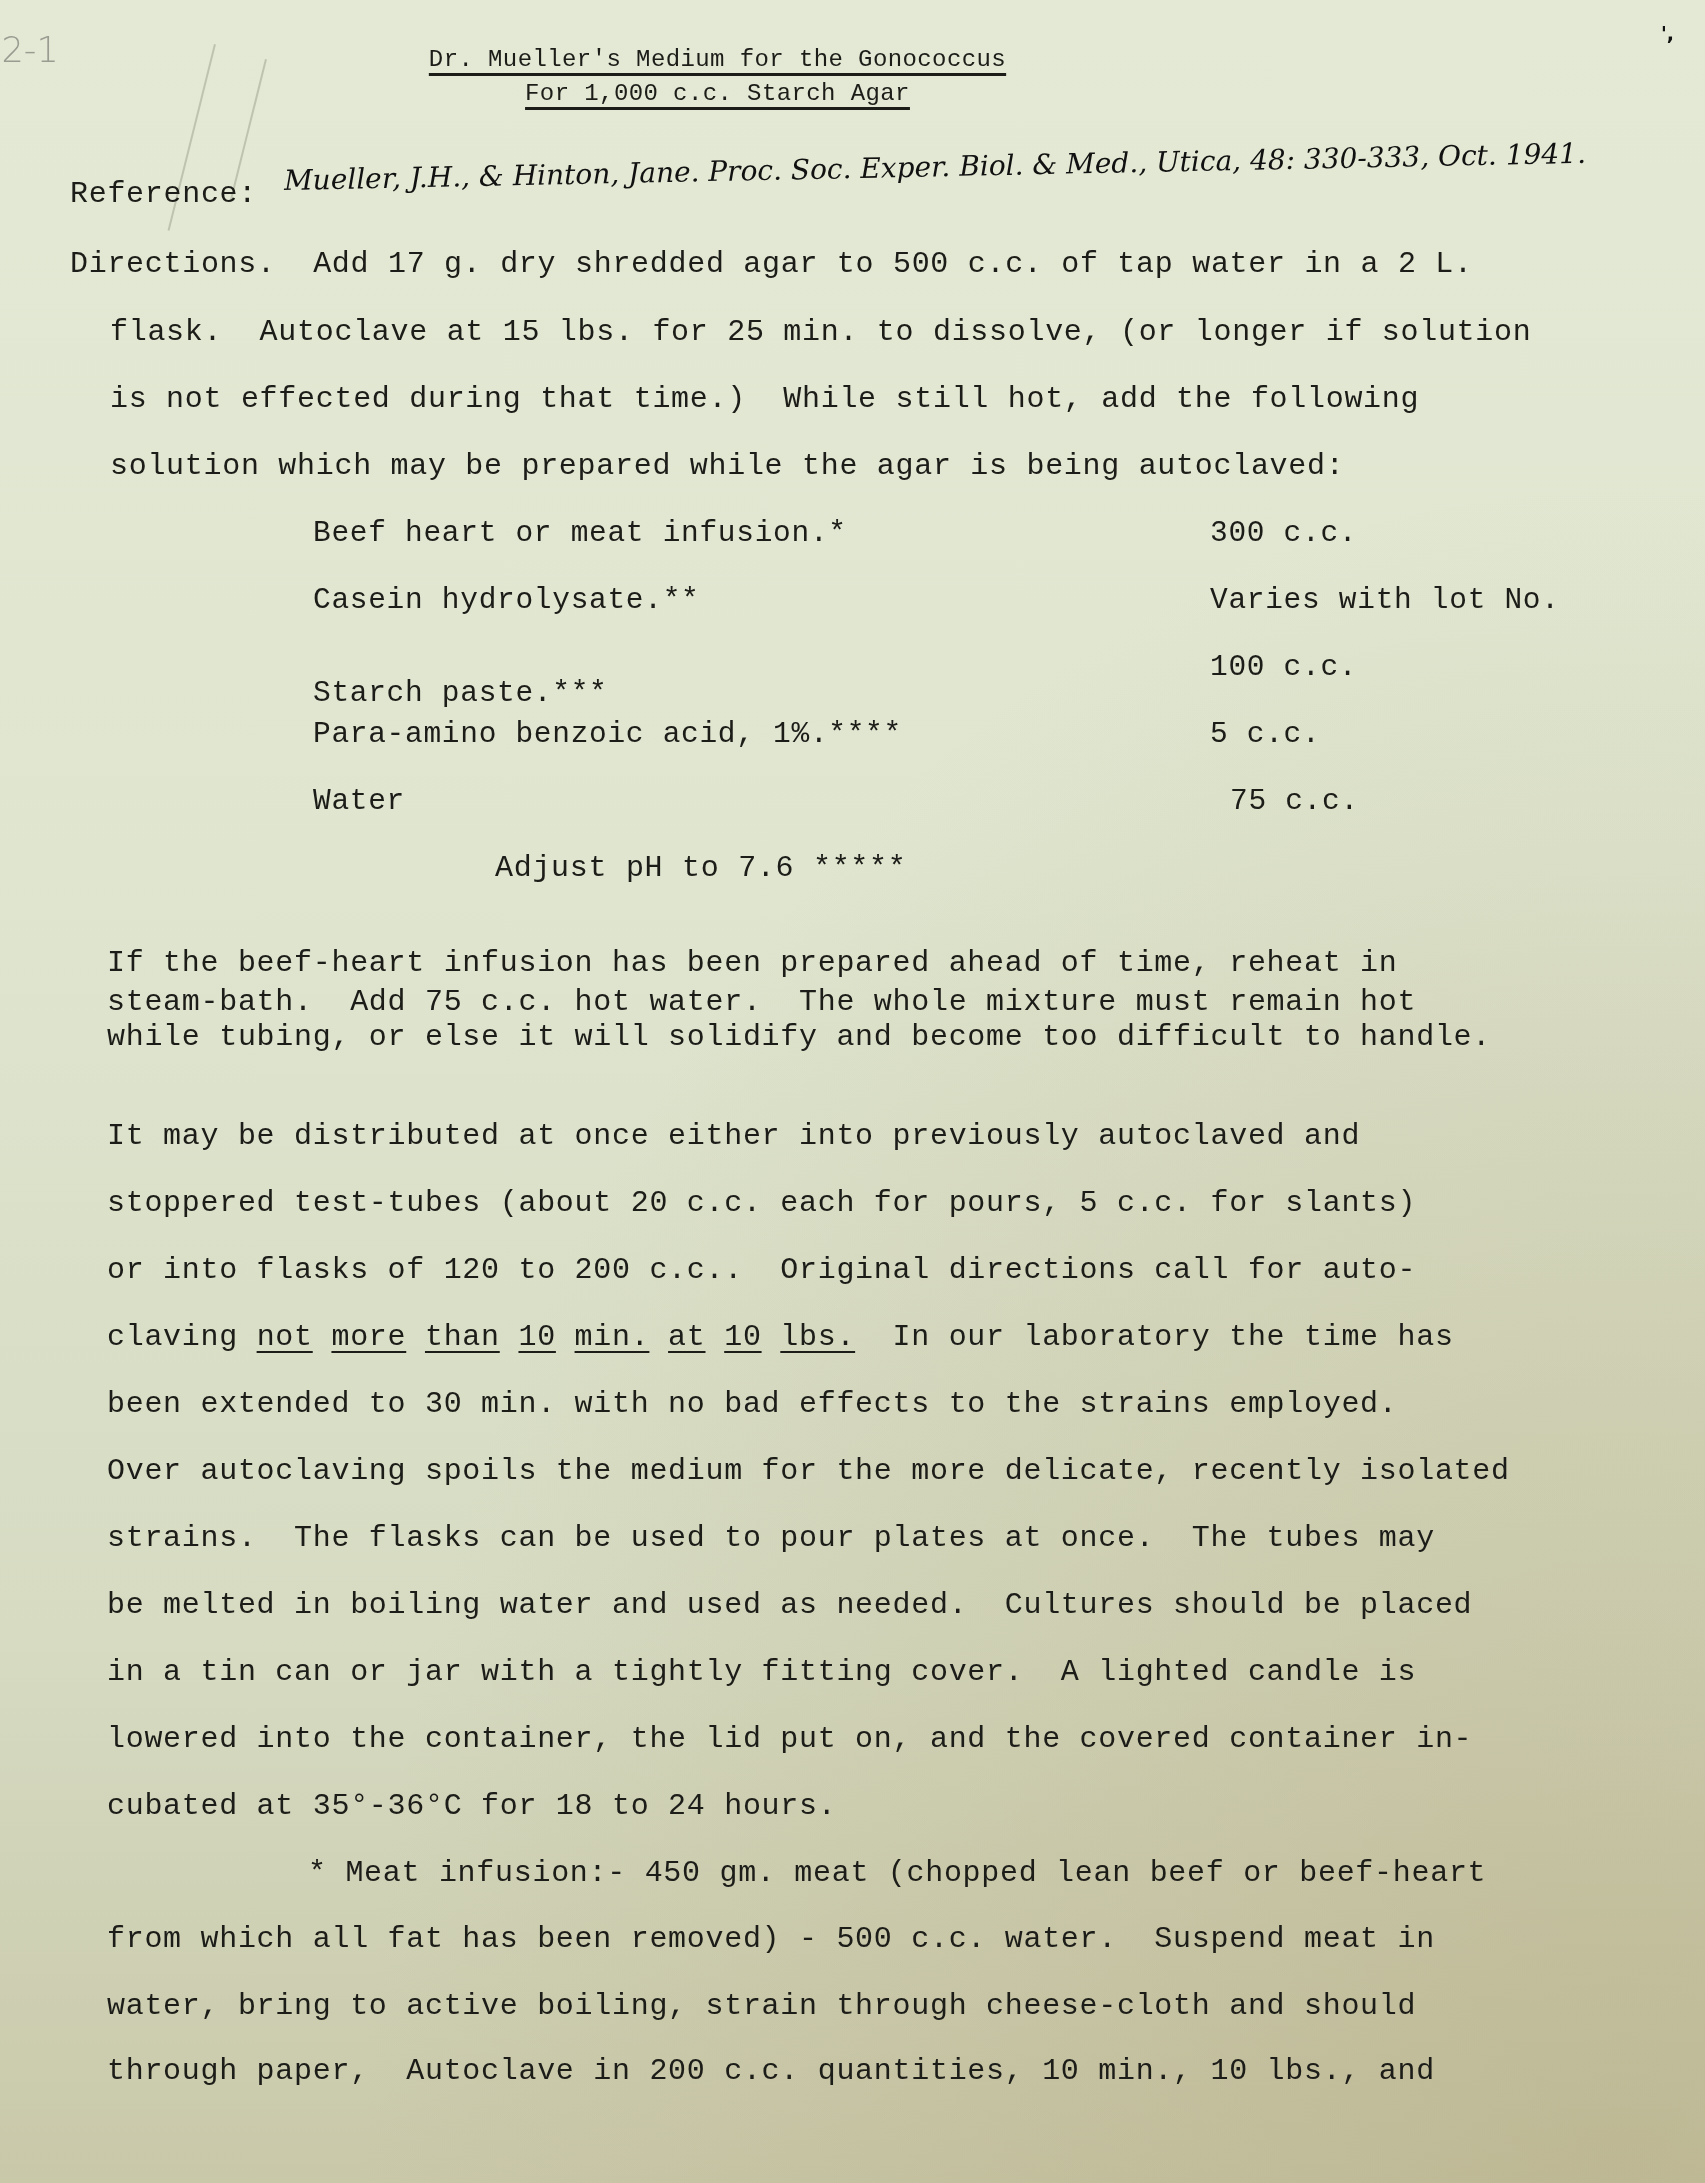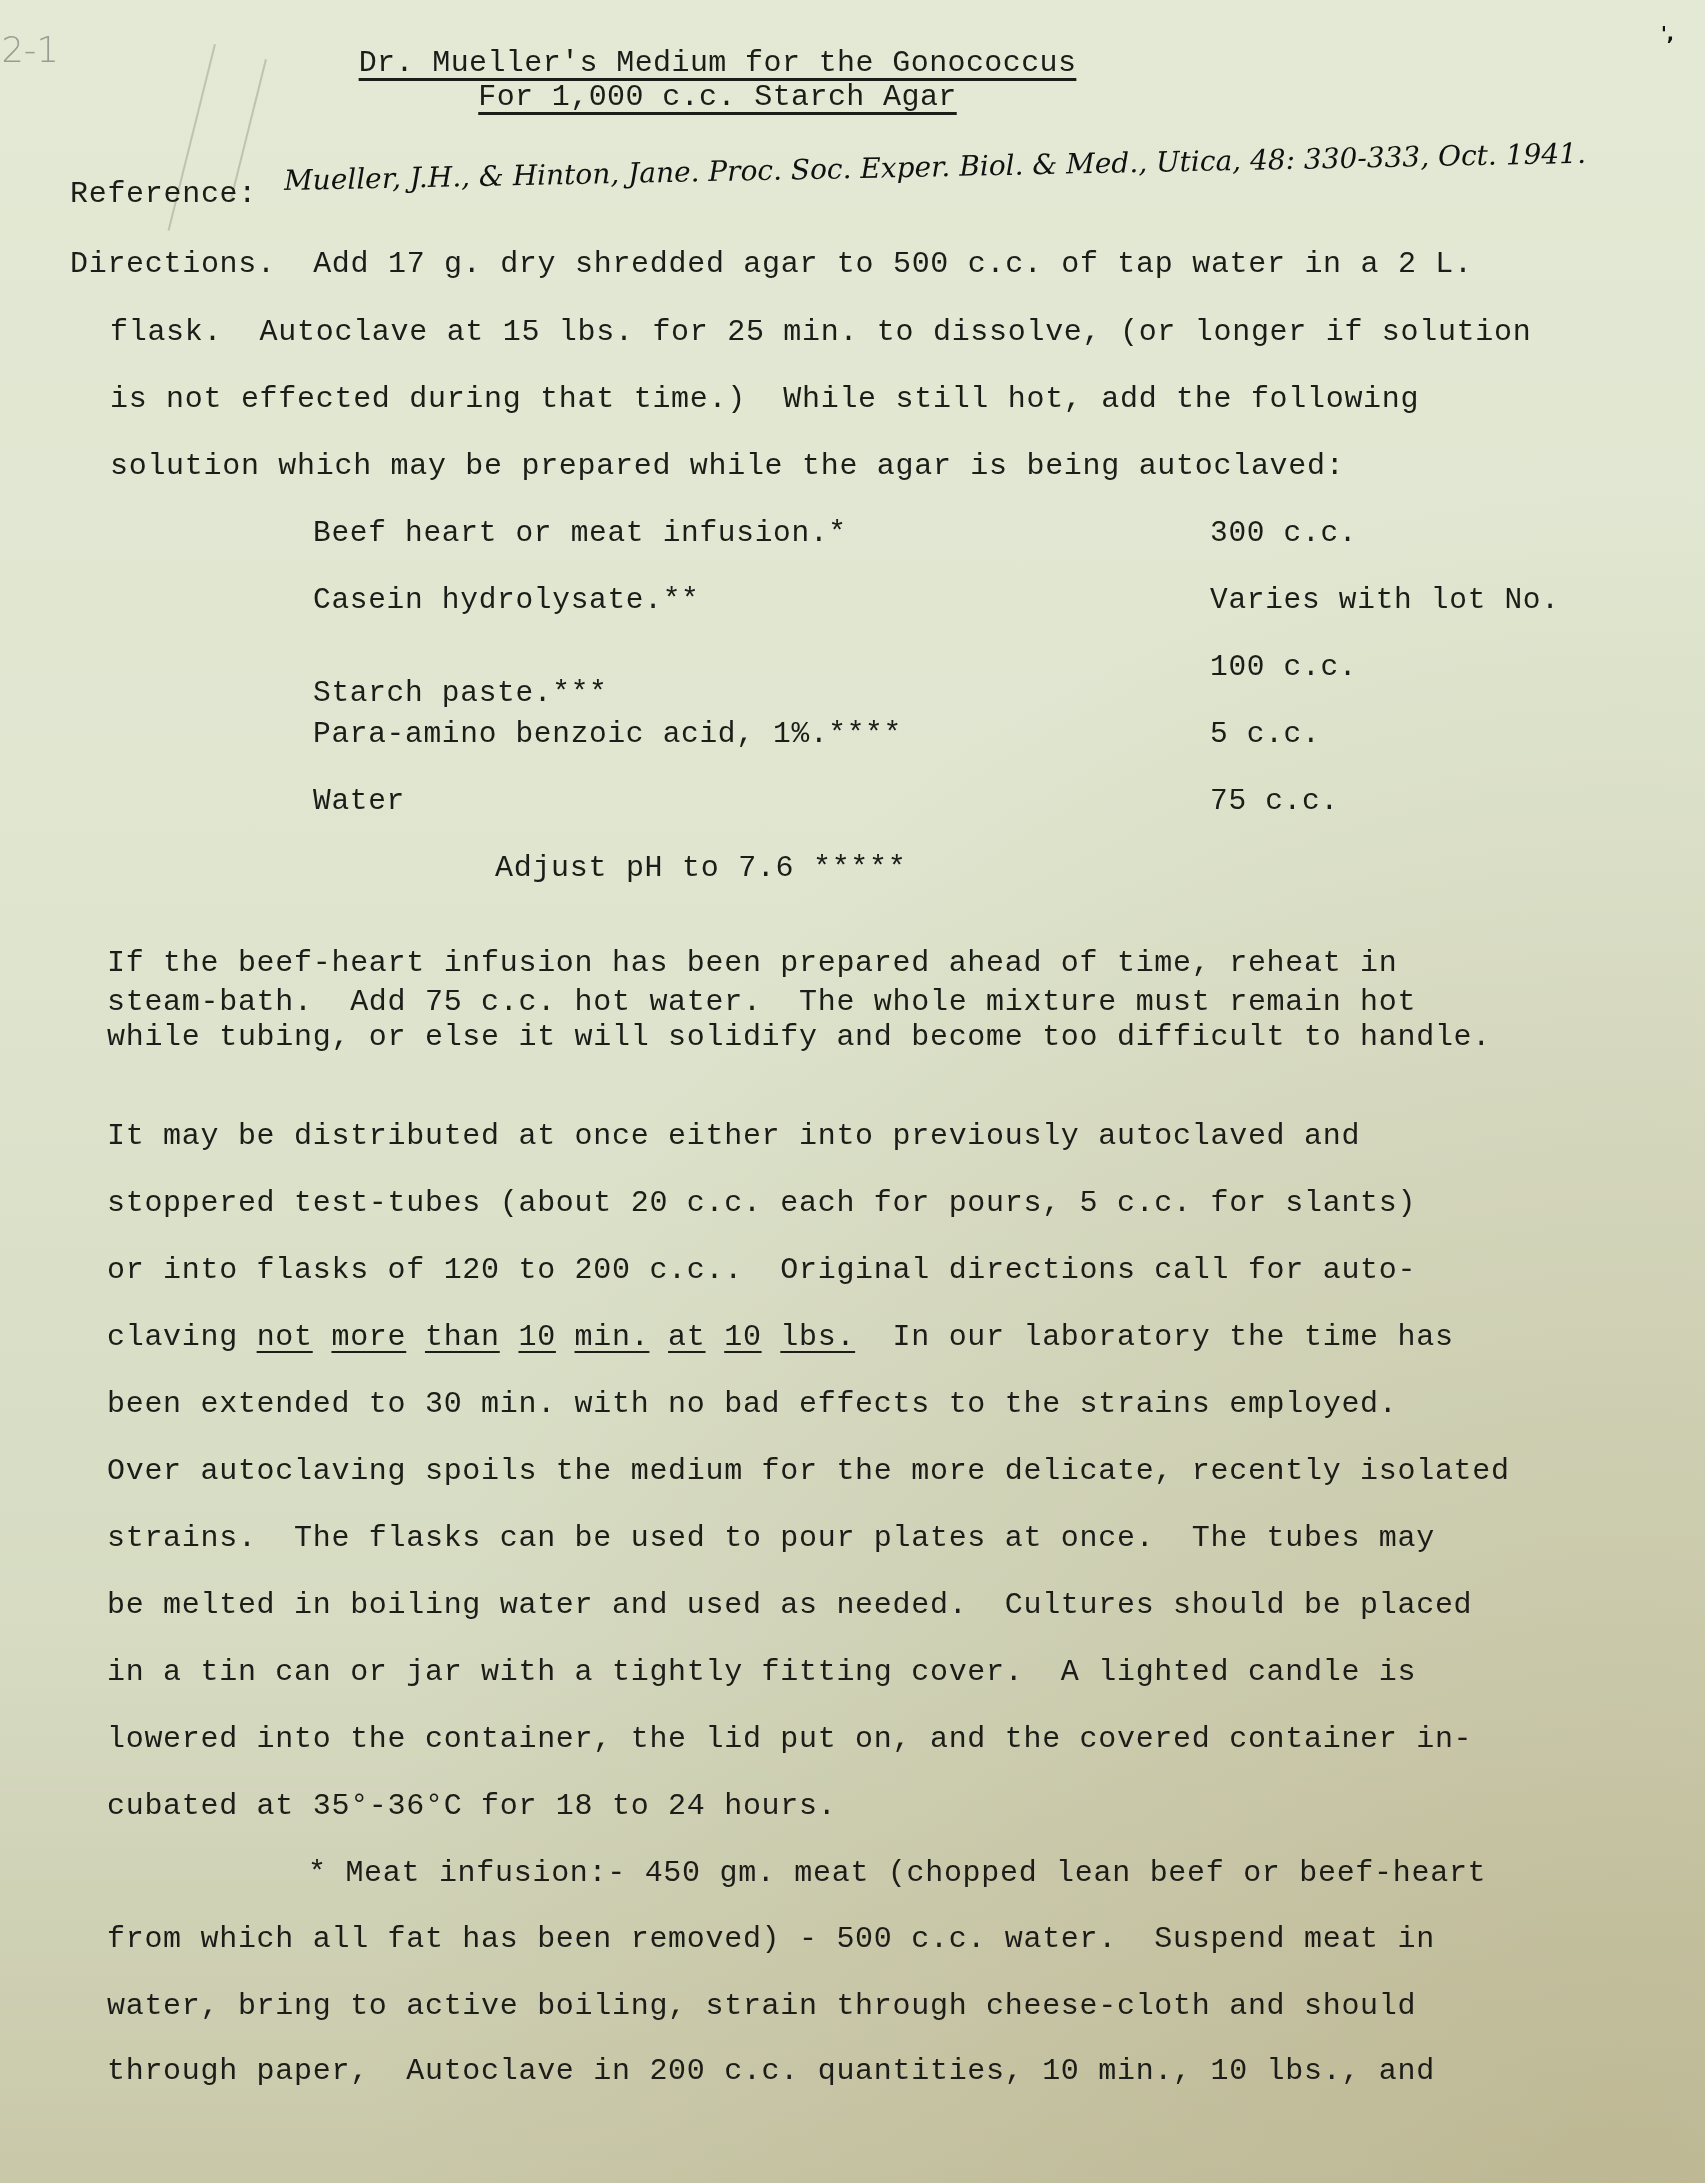--- a/index.html
+++ b/index.html
@@ -22,21 +22,21 @@
       position: absolute; left: 1.5px; top: 29.5px;
       font-family: "DejaVu Sans", sans-serif; font-size: 35px; color: #9a9c92;
       font-weight: 300;
     }
     .corner-mark {
       position: absolute; left: 1661px; top: 22px;
       font-family: "DejaVu Sans", sans-serif; font-size: 19px; color: #111; font-weight: bold;
     }
     .title {
       position: absolute; left: 0; width: 1435px; text-align: center;
-      font-size: 30px; letter-spacing: 0.4px;
+      font-size: 24px; letter-spacing: 0.4px;
     }
     .title span { text-decoration: underline; text-decoration-thickness: 2.9px; text-underline-offset: 6.6px; }
     .line {
       position: absolute; white-space: pre; font-size: 30px; letter-spacing: 0.7px;
     }
     .ref-label { left: 70px; top: 177px; }
     .ref-hand {
       position: absolute; left: 284px; top: 164px;
       font-family: "DejaVu Serif", serif; font-style: italic; font-size: 28px;
       transform: rotate(-1.2deg); transform-origin: left center; white-space: pre;
@@ -73,21 +73,21 @@
 <div>
   <div class="ing-name" style="top:516px;">Beef heart or meat infusion.*</div>
   <div class="ing-qty" style="top:516px;">300 c.c.</div>
   <div class="ing-name" style="top:583px;">Casein hydrolysate.**</div>
   <div class="ing-qty" style="top:583px;">Varies with lot No.</div>
   <div class="ing-name" style="top:676px;">Starch paste.***</div>
   <div class="ing-qty" style="top:650px;">100 c.c.</div>
   <div class="ing-name" style="top:717px;">Para-amino benzoic acid, 1%.****</div>
   <div class="ing-qty" style="top:717px;">5 c.c.</div>
   <div class="ing-name" style="top:784px;">Water</div>
-  <div class="ing-qty" style="top:784px;">75 c.c.</div>
+  <div class="ing-qty" style="top:784px;margin-left:20px;">75 c.c.</div>
 </div>
 
 <div class="line" style="left:495px; top:851px;">Adjust pH to 7.6 *****</div>
 
 <div class="line" style="left:107px; top:946px;text-align:center;">If the beef-heart infusion has been prepared ahead of time, reheat in</div>
 <div class="line" style="left:107px; top:985px;">steam-bath.  Add 75 c.c. hot water.  The whole mixture must remain hot</div>
 <div class="line" style="left:107px; top:1020px;">while tubing, or else it will solidify and become too difficult to handle.</div>
 <div class="line" style="left:107px; top:1119px;">It may be distributed at once either into previously autoclaved and</div>
 <div class="line" style="left:107px; top:1186px;">stoppered test-tubes (about 20 c.c. each for pours, 5 c.c. for slants)</div>
 <div class="line" style="left:107px; top:1253px;">or into flasks of 120 to 200 c.c..  Original directions call for auto-</div>

